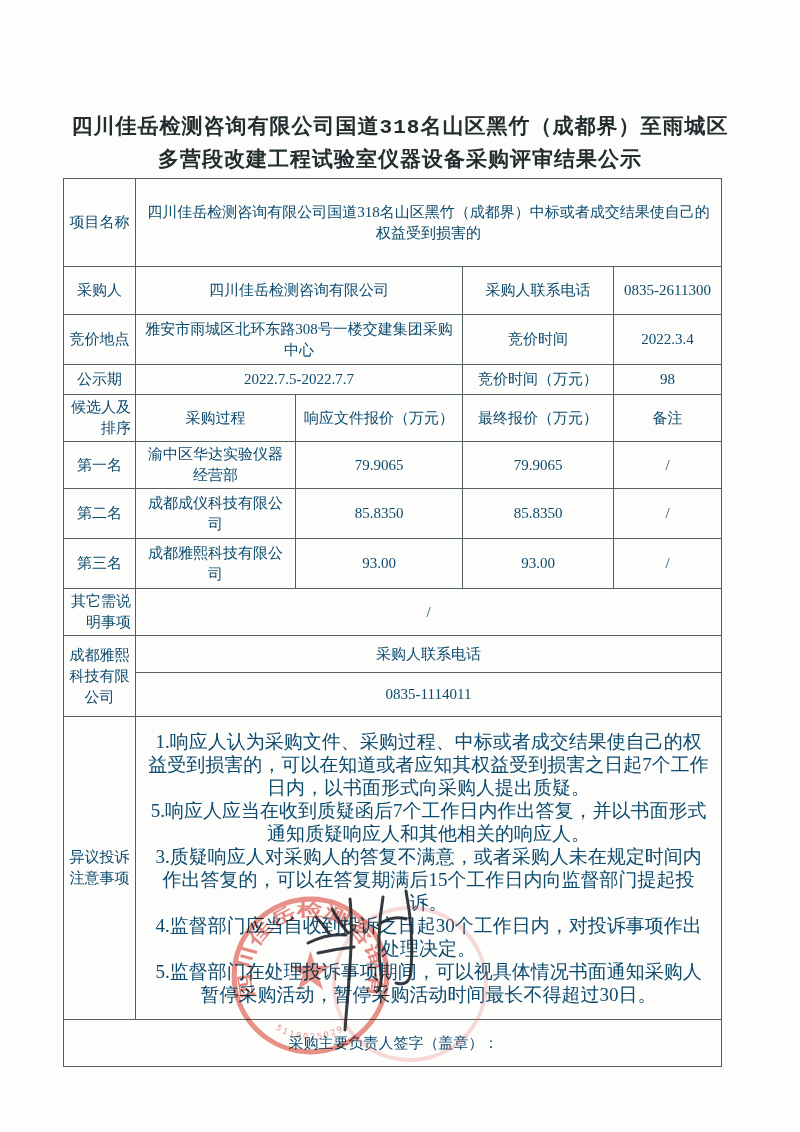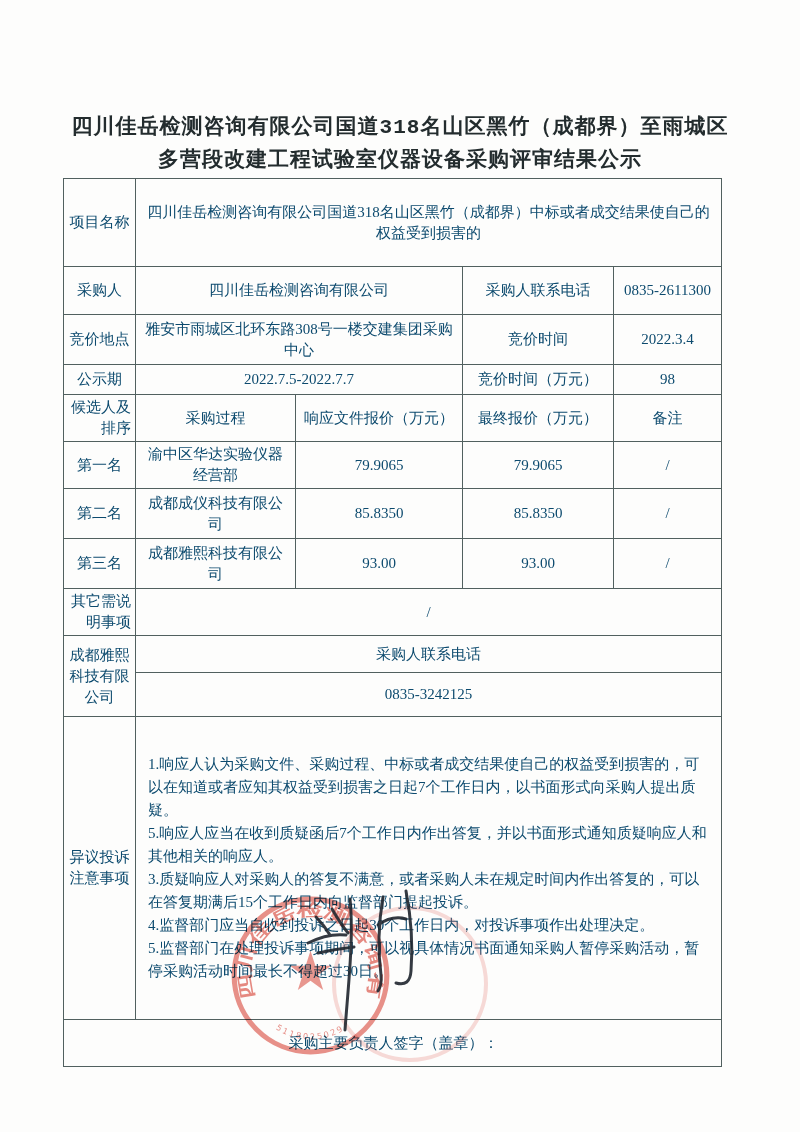--- a/index.html
+++ b/index.html
@@ -6,21 +6,21 @@
   .page{position:relative;width:800px;height:1132px;background:#fdfdfc;overflow:hidden;
         font-family:"Liberation Serif","DejaVu Serif",serif;color:#2e3a3c;}
   .title{position:absolute;left:70px;top:111px;width:660px;text-align:center;
          font-family:Liberation Mono, monospace;font-weight:bold;
          font-size:21px;line-height:33px;letter-spacing:1px;color:#232c2e;}
   table.doc{position:absolute;left:63px;top:178px;width:658px;border-collapse:collapse;
             table-layout:fixed;font-size:15px;color:#0c4a6e;}
   .doc td{border:1.6px solid #51605f;text-align:center;vertical-align:middle;
           padding:2px 6px;line-height:21px;word-break:break-all;}
   .doc td.lbl{padding:2px 4px;}
-  .doc td.objection{text-align:left;padding:22px 12px;line-height:23px;font-size:15px;}
+  .doc td.objection{text-align:center;padding:4px 12px;line-height:23px;font-size:19px;}
   .doc td.sig{text-align:center;padding-left:8px;}
   .stamp{position:absolute;left:228px;top:893px;width:165px;height:165px;z-index:3;
          mix-blend-mode:multiply;opacity:0.85;}
   .stamp-ghost{position:absolute;left:332px;top:906px;width:148px;height:148px;z-index:2;
          border:4px solid rgba(221,92,82,0.22);border-radius:50%;}
   .signature{position:absolute;left:288px;top:883px;width:150px;height:162px;z-index:4;}
 </style>
 </head>
 <body>
 
@@ -99,21 +99,21 @@
     <tr>
       <td class="lbl" style="height:41px;text-align:right;padding-left:5px">其它需说明事项</td>
       <td colspan="4">/</td>
     </tr>
 
     <tr>
       <td class="lbl" rowspan="2">成都雅熙科技有限公司</td>
       <td colspan="4" style="height:32px">采购人联系电话</td>
     </tr>
     <tr>
-      <td colspan="4" style="height:39px">0835-3242125</td>
+      <td colspan="4" style="height:39px">0835-1114011</td>
     </tr>
 
     <tr>
       <td class="lbl" style="height:298px">异议投诉注意事项</td>
       <td colspan="4" class="objection">
         <div>1.响应人认为采购文件、采购过程、中标或者成交结果使自己的权益受到损害的，可以在知道或者应知其权益受到损害之日起7个工作日内，以书面形式向采购人提出质疑。</div>
         <div>5.响应人应当在收到质疑函后7个工作日内作出答复，并以书面形式通知质疑响应人和其他相关的响应人。</div>
         <div>3.质疑响应人对采购人的答复不满意，或者采购人未在规定时间内作出答复的，可以在答复期满后15个工作日内向监督部门提起投诉。</div>
         <div>4.监督部门应当自收到投诉之日起30个工作日内，对投诉事项作出处理决定。</div>
         <div>5.监督部门在处理投诉事项期间，可以视具体情况书面通知采购人暂停采购活动，暂停采购活动时间最长不得超过30日。</div>

